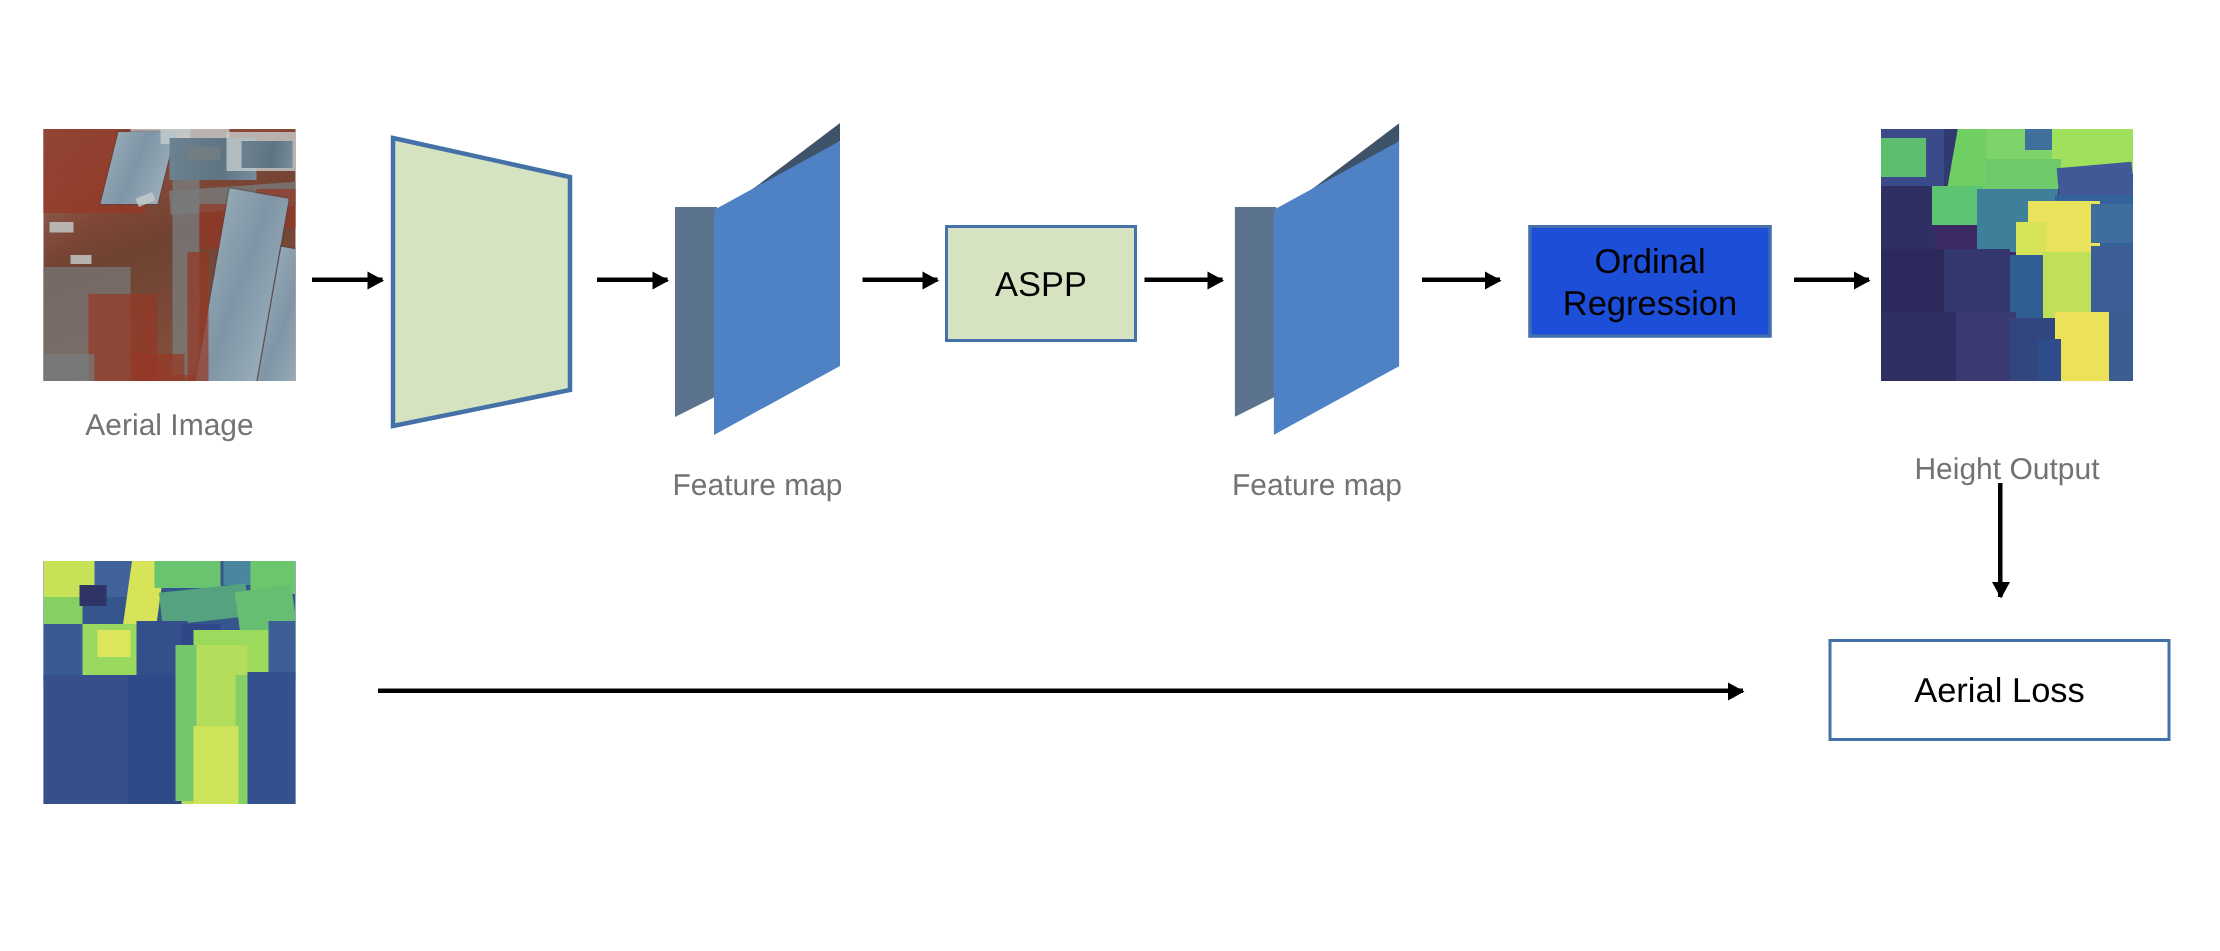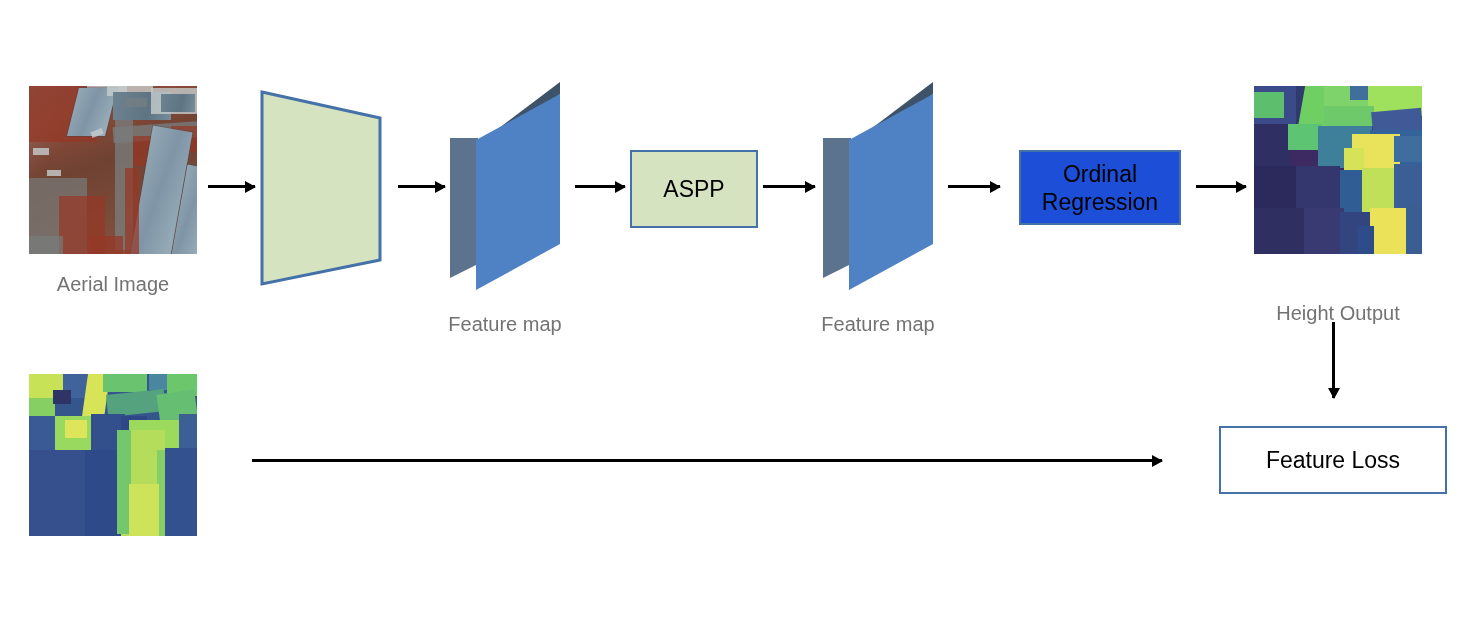--- a/index.html
+++ b/index.html
@@ -260,15 +260,15 @@
     <div class="vpatch" style="left:56px;  top:76px;  width:36px;  height:86px; background:#2f4a88;"></div>
     <div class="vpatch" style="left:92px;  top:56px;  width:44px;  height:106px; background:#b4dd5c;"></div>
     <div class="vpatch" style="left:88px;  top:56px;  width:14px;  height:104px; background:#74c76c;"></div>
     <div class="vpatch" style="left:128px; top:76px;  width:12px;  height:86px; background:#86cf66;"></div>
     <div class="vpatch" style="left:136px; top:74px;  width:32px;  height:88px; background:#33518e;"></div>
     <div class="vpatch" style="left:100px; top:110px; width:30px;  height:52px; background:#cde35a;"></div>
   </div>
 
   <div class="arrow-h" style="left:252px; top:459px; width:910px;"></div>
 
-  <div class="box" id="ordinal-loss-box" style="left:1219px; top:426px; width:228px; height:68px;">Feature Loss</div>
+  <div class="box" id="ordinal-loss-box" style="left:1219px; top:426px; width:228px; height:68px;">Aerial Loss</div>
 
 </div>
 
 </body></html>

